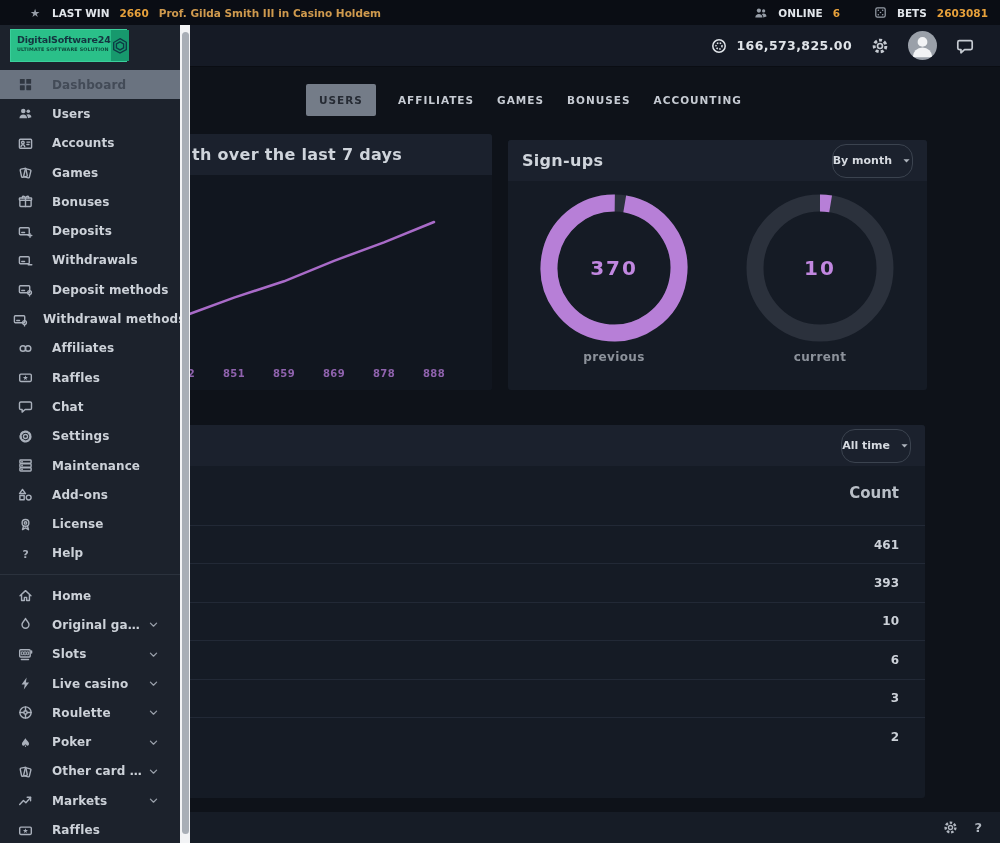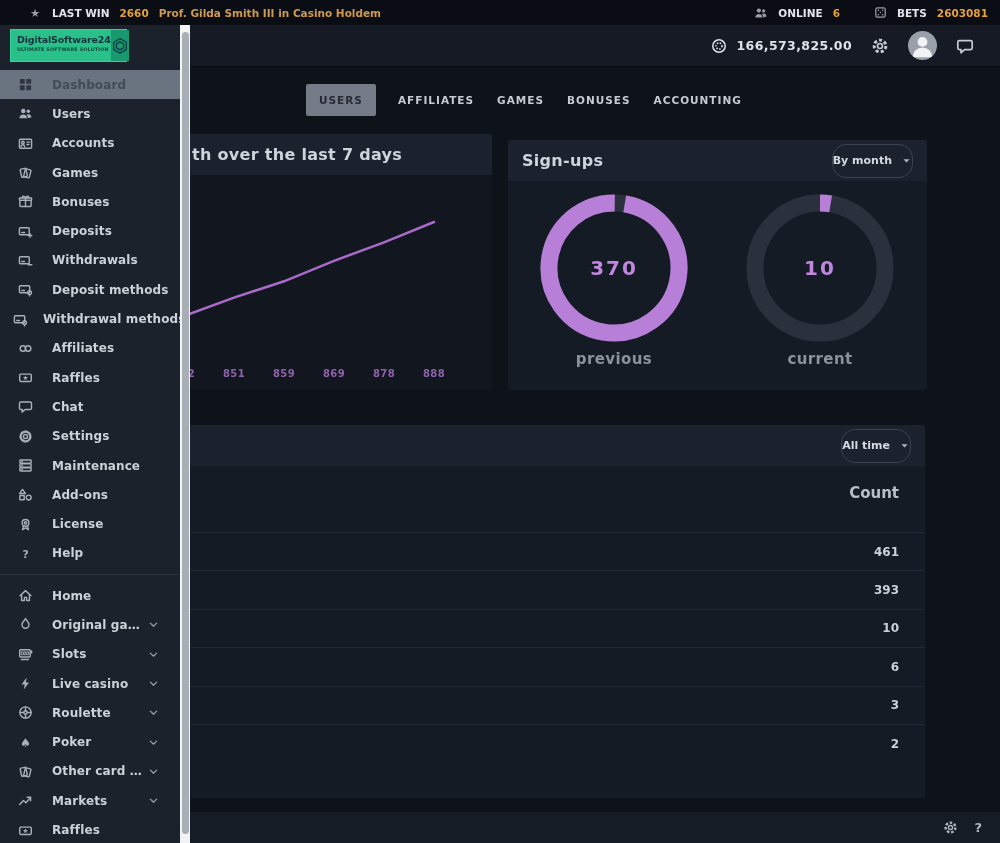--- a/index.html
+++ b/index.html
@@ -45,28 +45,28 @@
   .plot svg{position:absolute;left:0;top:0;}
   .xlabel{position:absolute;top:193px;width:40px;text-align:center;font-size:10px;font-weight:bold;
     color:#8f62ad;letter-spacing:.4px;}
 
   
   #signups-card{left:508px;top:134px;width:419px;height:250px;margin-top:6px;}
   .donut-block{position:absolute;top:48px;width:160px;text-align:center;}
   .donut-wrap{position:relative;width:160px;height:160px;}
   .donut-val{position:absolute;left:0;top:0;width:160px;height:160px;display:flex;align-items:center;
     justify-content:center;font-size:20px;font-weight:bold;letter-spacing:2px;color:#c187e0;}
-  .donut-lbl{margin-top:2px;font-size:15px;font-weight:bold;color:#8c929b;letter-spacing:.4px;}
+  .donut-lbl{margin-top:2px;font-size:12px;font-weight:bold;color:#8c929b;letter-spacing:.4px;}
 
   
   #source-card{left:24px;top:425px;width:901px;height:373px;}
   #source-title{margin-left:120px;}
   .tbl-colhdr{position:absolute;left:0;top:41px;width:901px;height:54px;display:flex;align-items:center;
     justify-content:flex-end;padding-right:26px;box-sizing:border-box;font-size:15px;font-weight:bold;color:#b9bfc7;}
-  #tbl-rows{position:absolute;left:0;top:107px;width:901px;}
+  #tbl-rows{position:absolute;left:0;top:100px;width:901px;}
   .tbl-row{height:38.4px;border-top:1px solid #222936;display:flex;align-items:center;justify-content:flex-end;
     padding-right:26px;box-sizing:border-box;font-size:12px;font-weight:bold;color:#ccd1d8;}
 
   
   .footer{position:absolute;left:0;top:812px;width:1000px;height:31px;background:#161c26;z-index:1;
     display:flex;align-items:center;justify-content:flex-end;gap:16px;padding-right:18px;box-sizing:border-box;}
   .ft-ic{display:flex;align-items:center;color:#b0b6bf;cursor:pointer;font-size:13px;font-weight:bold;}
 
   
   .sidebar{position:absolute;left:0;top:25px;width:180px;height:818px;background:#1c222c;z-index:5;}

